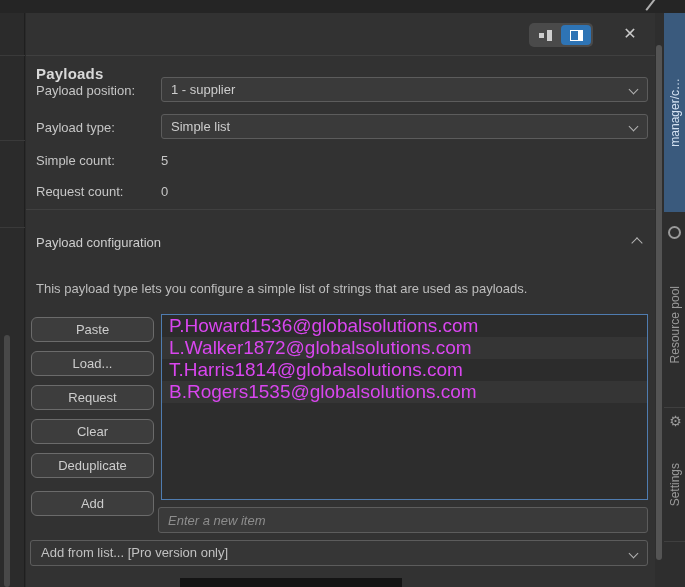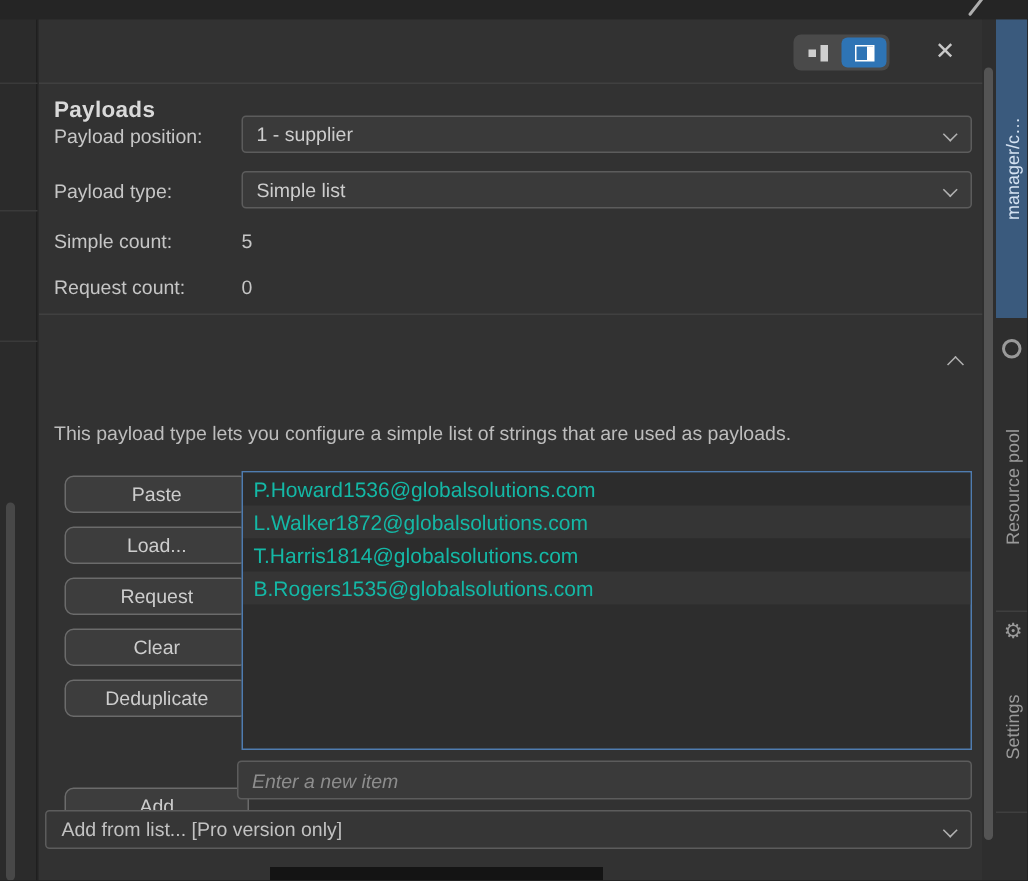--- a/index.html
+++ b/index.html
@@ -33,24 +33,24 @@
   .flabel { position:absolute; left:10px; font-size:13px; color:#c6c6c6; }
   .fvalue { position:absolute; left:135px; font-size:13px; color:#c6c6c6; }
   .select { position:absolute; left:135px; width:487px; height:25px; background:#3a3a3a; border:1px solid #5c5c5c; border-radius:3px; font-size:13px; color:#cdcdcd; line-height:23px; padding:0 26px 0 9px; cursor:pointer; white-space:nowrap; overflow:hidden; }
   .chev-down { position:absolute; right:10px; top:8px; width:7px; height:7px; border-right:1.6px solid #b2b2b2; border-bottom:1.6px solid #b2b2b2; transform:rotate(45deg); }
   .sep { position:absolute; left:0; width:629px; height:1px; background:#404040; }
   
   .section-title { position:absolute; left:10px; top:222px; font-size:13px; color:#cdcdcd; }
   .collapse-chev { position:absolute; right:14px; top:226px; width:8px; height:8px; border-right:1.7px solid #b2b2b2; border-bottom:1.7px solid #b2b2b2; transform:rotate(-135deg); cursor:pointer; }
   .desc { position:absolute; left:10px; top:268px; width:610px; font-size:13px; color:#bdbdbd; }
   
-  .btn { position:absolute; left:5px; width:123px; height:25px; background:#3d3d3d; border:1px solid #6b6b6b; border-radius:6px; color:#cdcdcd; font-size:13px; font-family:"Liberation Sans", sans-serif; cursor:pointer;margin-left:12px; }
+  .btn { position:absolute; left:5px; width:123px; height:25px; background:#3d3d3d; border:1px solid #6b6b6b; border-radius:6px; color:#cdcdcd; font-size:13px; font-family:"Liberation Sans", sans-serif; cursor:pointer; }
   
   .plist { position:absolute; left:135px; top:301px; width:487px; height:186px; background:#2d2d2d; border:1px solid #4f7cb0; overflow:hidden; }
-  .list-row { height:22px; line-height:22px; padding:0 7px; font-size:14px; color:#14b8a6; white-space:nowrap; cursor:default; }
+  .list-row { height:22px; line-height:22px; padding:0 7px; font-size:19px; color:#d946ef; white-space:nowrap; cursor:default; }
   .list-row:nth-child(odd) { background:#2c2c2c; }
   .list-row:nth-child(even) { background:#353535; }
   
   .add-input { position:absolute; left:132px; top:494px; width:490px; height:26px; background:#3a3a3a; border:1px solid #5c5c5c; border-radius:3px; color:#cdcdcd; font-size:13px; padding:0 9px; font-family:"Liberation Sans", sans-serif; }
   .add-input::placeholder { color:#8d8d8d; font-style:italic; }
   .pro-select { position:absolute; left:4px; top:527px; width:618px; height:26px; background:#363636; border:1px solid #5c5c5c; border-radius:3px; font-size:13px; color:#c2c2c2; line-height:24px; padding:0 26px 0 10px; cursor:pointer; }
   .pro-select .chev-down { top:9px; }
   
   .bottom-strip { position:absolute; left:180px; top:578px; width:222px; height:9px; background:#141414; }
   
@@ -113,37 +113,38 @@
       <span class="chev-down"></span>
     </div>
 
     <div class="flabel" style="top:140px">Simple count:</div>
     <div class="fvalue" style="top:140px">5</div>
     <div class="flabel" style="top:171px">Request count:</div>
     <div class="fvalue" style="top:171px">0</div>
 
     <div class="sep" style="top:196px"></div>
 
+    <div class="section-title">Payload configuration</div>
     <div class="collapse-chev"></div>
     <div class="desc">This payload type lets you configure a simple list of strings that are used as payloads.</div>
 
     <button class="btn" style="top:304px">Paste</button>
     <button class="btn" style="top:338px">Load...</button>
     <button class="btn" style="top:372px">Request</button>
     <button class="btn" style="top:406px">Clear</button>
     <button class="btn" style="top:440px">Deduplicate</button>
 
     <div class="plist">
       <div class="list-row">P.Howard1536@globalsolutions.com</div>
       <div class="list-row">L.Walker1872@globalsolutions.com</div>
       <div class="list-row">T.Harris1814@globalsolutions.com</div>
       <div class="list-row">B.Rogers1535@globalsolutions.com</div>
     </div>
 
-    <button class="btn" style="top:512px">Add</button>
+    <button class="btn" style="top:478px">Add</button>
     <input class="add-input" placeholder="Enter a new item" style="">
 
     <div class="pro-select">
       <span>Add from list... [Pro version only]</span>
       <span class="chev-down"></span>
     </div>
   </div>
 
   <div class="bottom-strip"></div>
 

